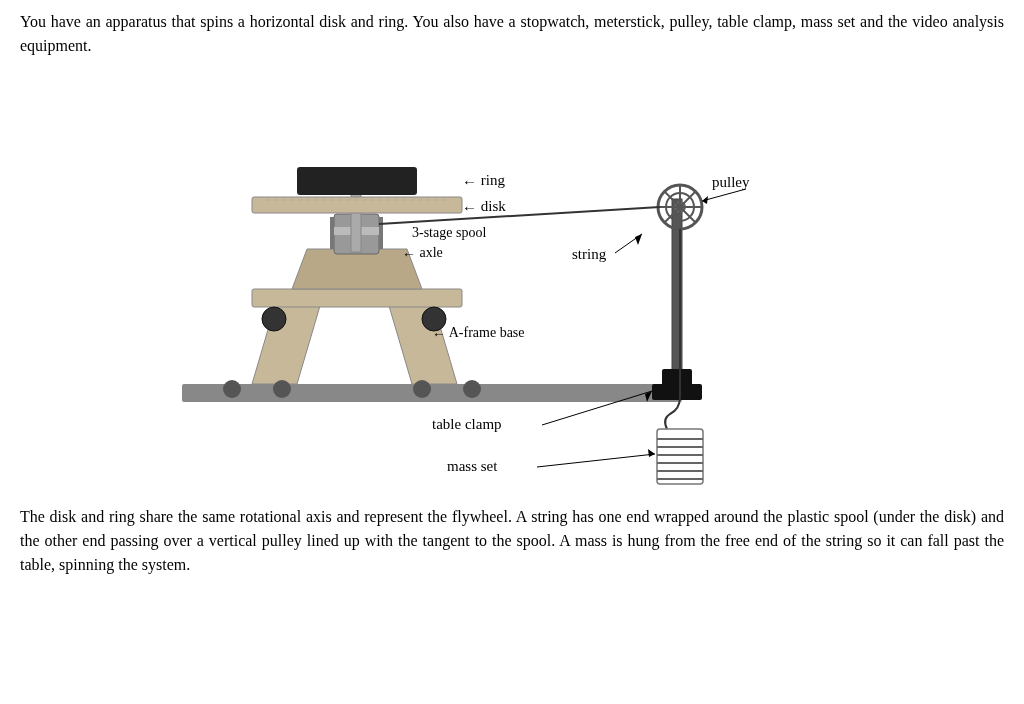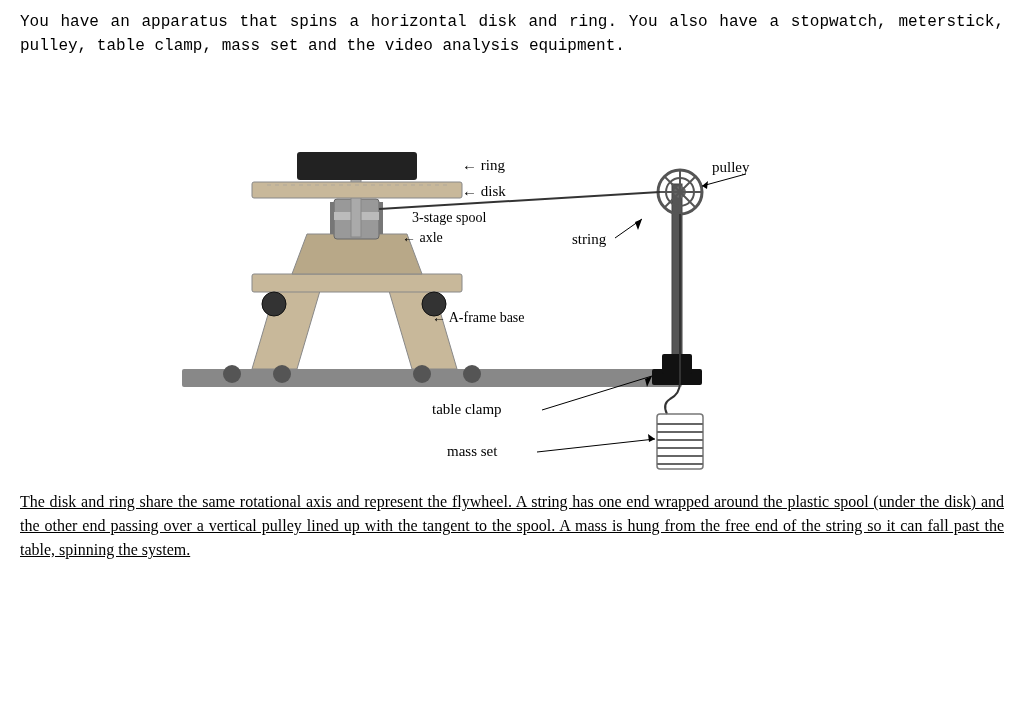--- a/index.html
+++ b/index.html
@@ -8,40 +8,38 @@
       font-family: 'Times New Roman', Times, serif;
       font-size: 16px;
       color: #000;
       width: 1024px;
       min-height: 704px;
       padding: 10px 20px;
     }
     .intro-text {
       text-align: justify;
       line-height: 1.5;
-      margin-bottom: 16px;
-      font-family: Liberation Mono, monospace;
+      margin-bottom: 31px;
     }
     .diagram-container {
       display: flex;
       justify-content: center;
       align-items: flex-end;
       margin: 0 auto 16px auto;
       position: relative;
       width: 780px;
       height: 400px;
     }
     .diagram-svg {
       width: 780px;
       height: 400px;
     }
     .bottom-text {
       text-align: justify;
       line-height: 1.5;
-      text-decoration: underline;
     }
   </style>
 </head>
 <body>
 
 <p class="intro-text">You have an apparatus that spins a horizontal disk and ring.  You also have a stopwatch, meterstick, pulley, table clamp, mass set and the video analysis equipment.</p>
 
 <div class="diagram-container">
   <svg class="diagram-svg" viewBox="0 0 780 400" xmlns="http://www.w3.org/2000/svg">
 

